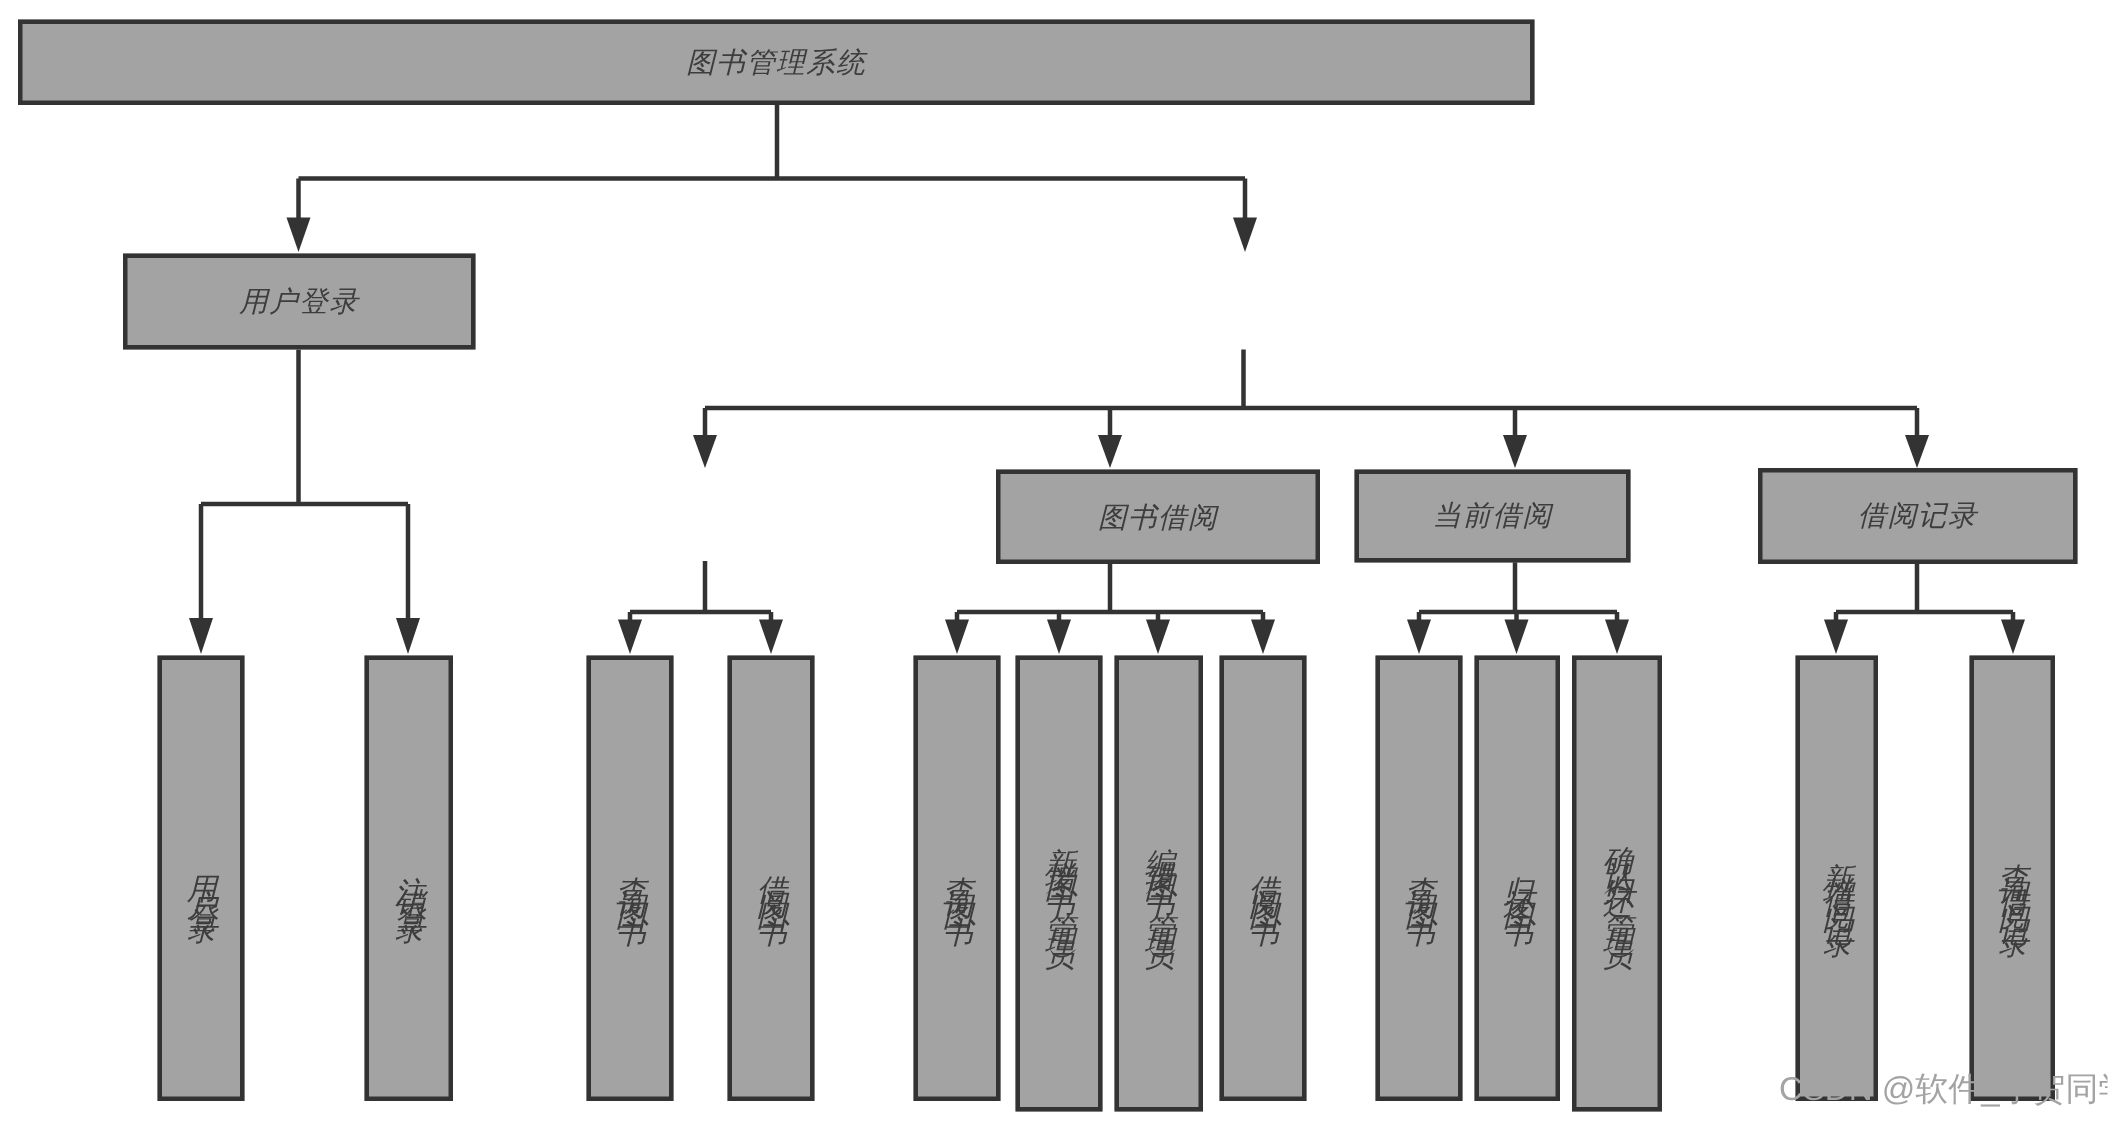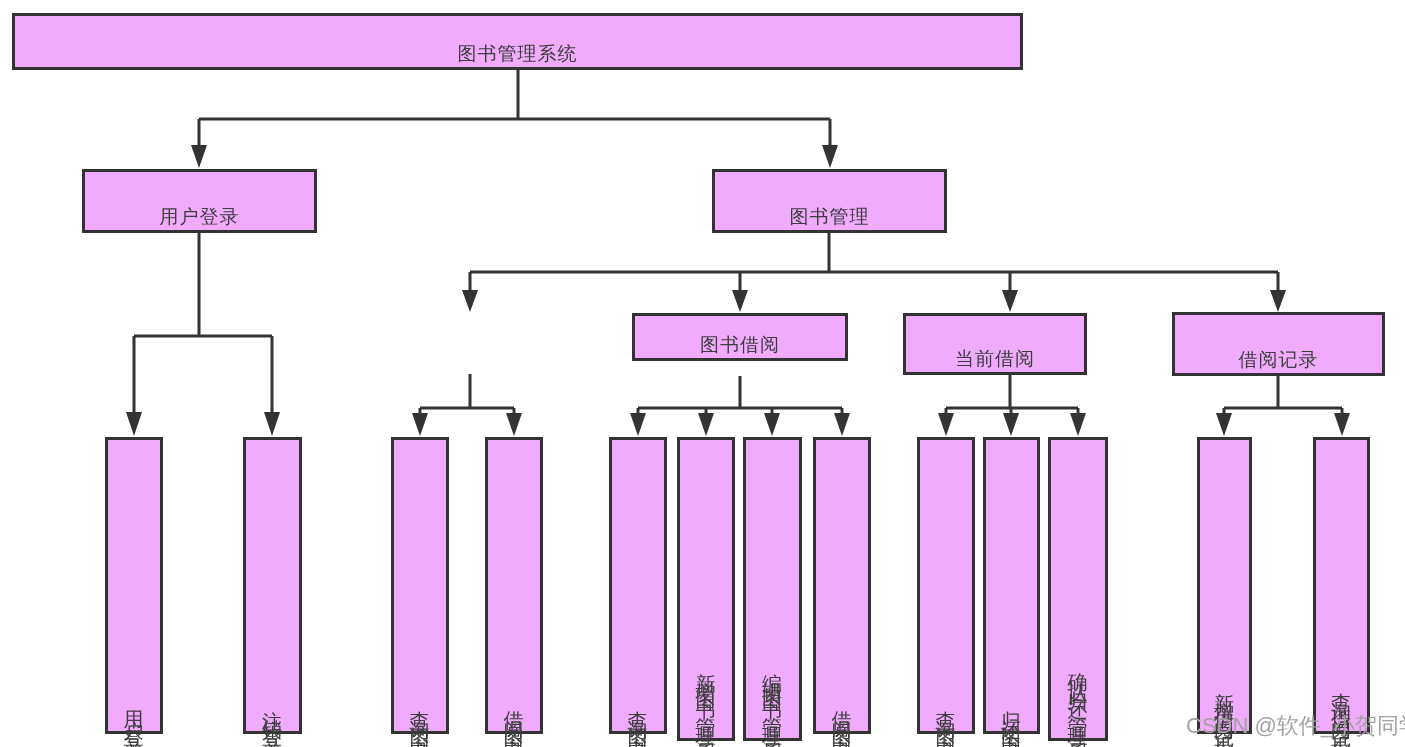--- a/index.html
+++ b/index.html
@@ -31,24 +31,25 @@
     fill:none;
   }
   .arrowhead{
     fill:var(--line);
     stroke:none;
   }
   .hbox,.vbox{
     position:absolute;
     box-sizing:border-box;
     border:3px solid var(--line);
-    background:#f0abfc;
+    background:#a3a3a3;
     display:flex;
-    align-items:flex-end;
+    align-items:center;
     justify-content:center;
+    font-style:italic;
   }
   .hlabel{
     font-size:19px;
     letter-spacing:1px;
     color:var(--text);
     white-space:nowrap;
   }
   .vlabel{
     writing-mode:vertical-rl;
     text-orientation:mixed;
@@ -123,25 +124,22 @@
     </g>
   </svg>
 
   <div class="hbox" style="left:12px;top:13px;width:1011px;height:57px">
     <span class="hlabel">图书管理系统</span>
   </div>
 
   <div class="hbox" style="left:82px;top:169px;width:235px;height:64px">
     <span class="hlabel">用户登录</span>
   </div>
-  <div class="hbox" style="left:712px;top:169px;width:235px;height:64px">
-    <span class="hlabel">图书管理</span>
-  </div>
 
-  <div class="hbox" style="left:632px;top:313px;width:216px;height:48px">
+  <div class="hbox" style="left:664px;top:313px;width:216px;height:63px">
     <span class="hlabel">图书借阅</span>
   </div>
   <div class="hbox" style="left:903px;top:313px;width:184px;height:62px">
     <span class="hlabel">当前借阅</span>
   </div>
   <div class="hbox" style="left:1172px;top:312px;width:213px;height:64px">
     <span class="hlabel">借阅记录</span>
   </div>
 
   <div class="vbox" style="left:105px;top:437px;width:58px;height:297px">

